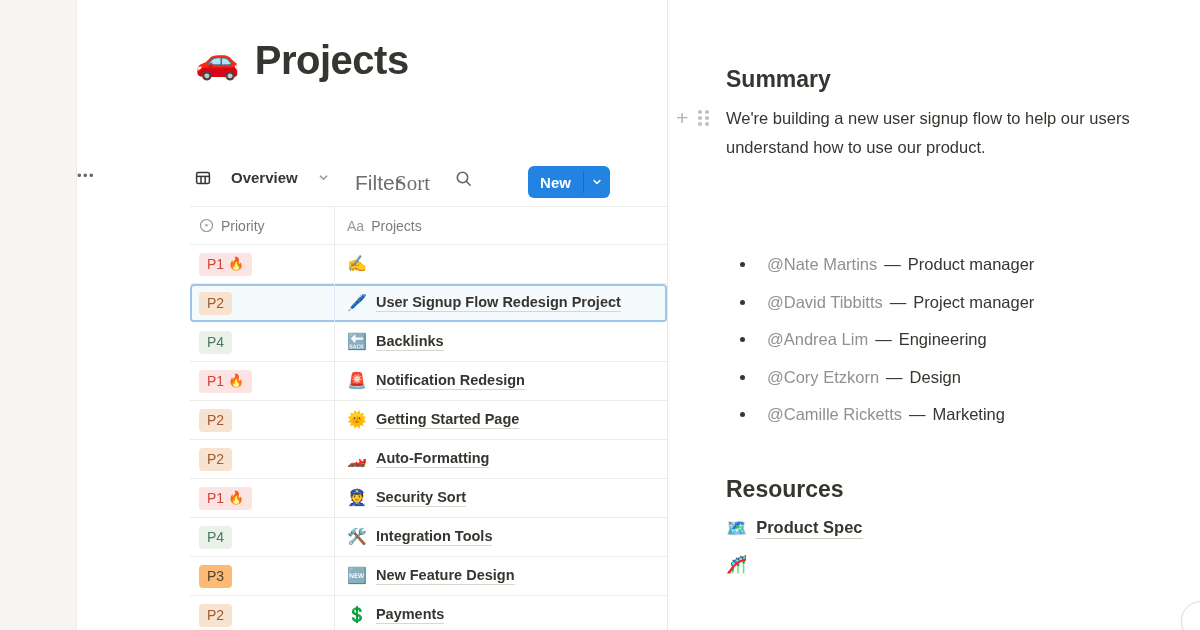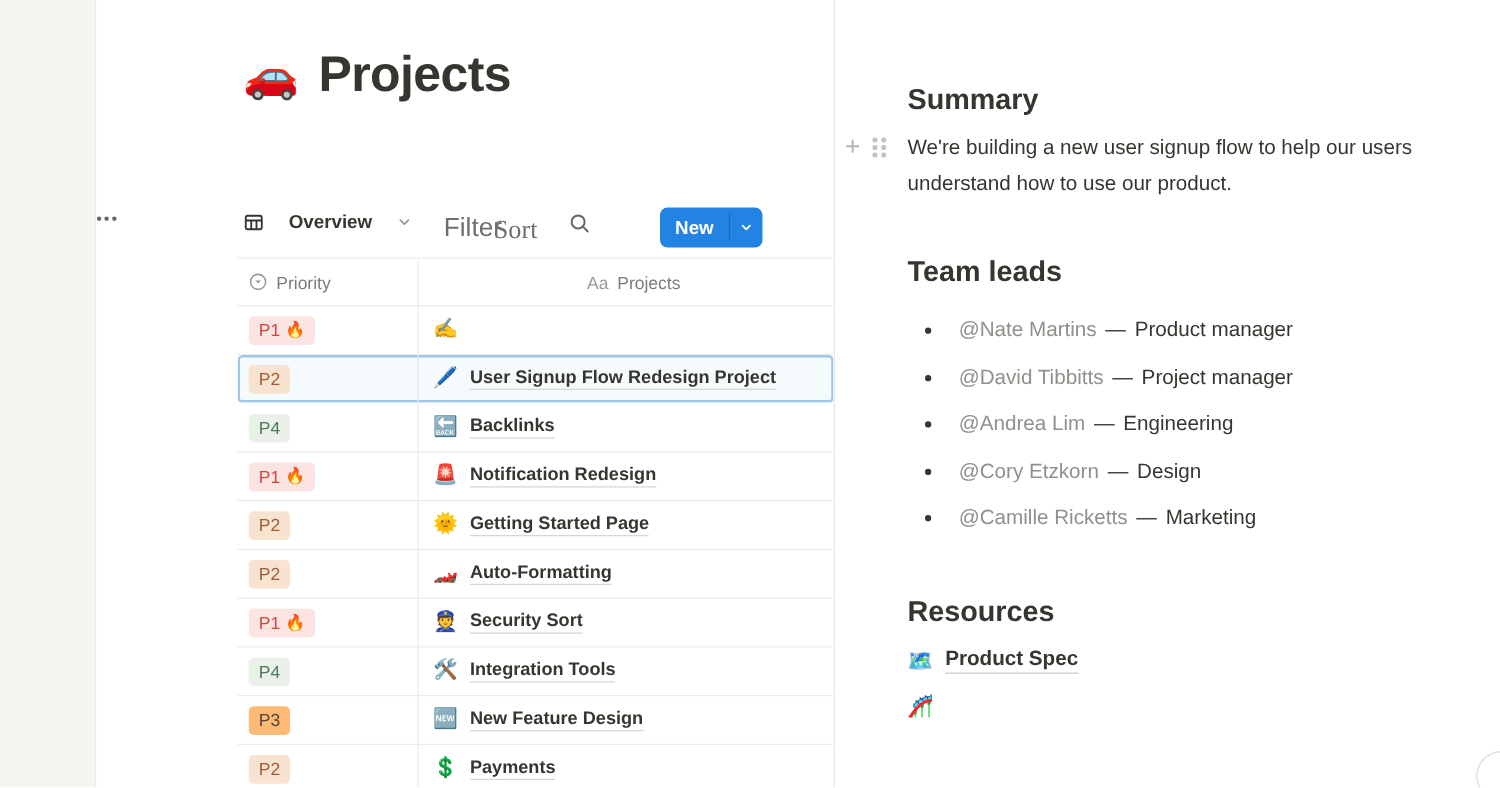--- a/index.html
+++ b/index.html
@@ -34,21 +34,21 @@
   .new-btn .main { flex:1; display:flex; align-items:center; justify-content:center;
     font-size:15px; font-weight:700; }
   .new-btn .split { width:1px; background:rgba(0,0,0,0.18); margin:5px 0; }
   .new-btn .chev { width:26px; display:flex; align-items:center; justify-content:center; }
 
   
   .dbtable { position:absolute; left:113px; top:206px; width:477px; }
   .thead { display:flex; height:39px; border-top:1px solid #ebebe9; border-bottom:1px solid #ebebe9;
     color:#7e7c78; font-size:14px; }
   .th1 { width:145px; display:flex; align-items:center; gap:7px; padding-left:9px; border-right:1px solid #ededeb; cursor:pointer; }
-  .th2 { flex:1; display:flex; align-items:center; gap:7px; padding-left:12px; cursor:pointer;justify-content:center; }
+  .th2 { flex:1; display:flex; align-items:center; gap:7px; padding-left:12px; cursor:pointer; }
   .aa { color:#9b9a97; font-size:14px; font-weight:400; }
   .trow { position:relative; display:flex; height:39px; border-bottom:1px solid #ebebe9; cursor:pointer; }
   .trow.selected { box-shadow:inset 0 0 0 2px #a0c5e8; background:#f5fafd; border-radius:4px; border-bottom-color:transparent; }
   .td1 { width:145px; display:flex; align-items:center; padding-left:9px; border-right:1px solid #ededeb; }
   .trow.selected .td1 { border-right-color:#dce9f5; }
   .td2 { flex:1; display:flex; align-items:center; padding-left:12px; gap:9px; white-space:nowrap; overflow:hidden; }
   .pill { display:inline-flex; align-items:center; font-size:14px; font-weight:500;
     padding:1px 8px 2px 8px; border-radius:4px; line-height:20px; white-space:nowrap; }
   .pill .flag { margin-left:4px; font-size:13px; }
   .row-icon { font-size:16px; line-height:1; }
@@ -297,21 +297,20 @@
           <i></i>
           <i></i>
           <i></i>
           <i></i>
           <i></i>
         </span>
     </div>
 
     <div class="summary-p">We're building a new user signup flow to help our users understand how to use our product.</div>
 
-    <div class="h2 h-team">Team leads</div>
     <ul class="team-list" id="team-list">
   <li>
     <span class="bullet"></span>
     <span class="mention">@Nate Martins</span>
     <span class="sep">—</span>
     <span class="role">Product manager</span>
   </li>
 
   <li>
     <span class="bullet"></span>

